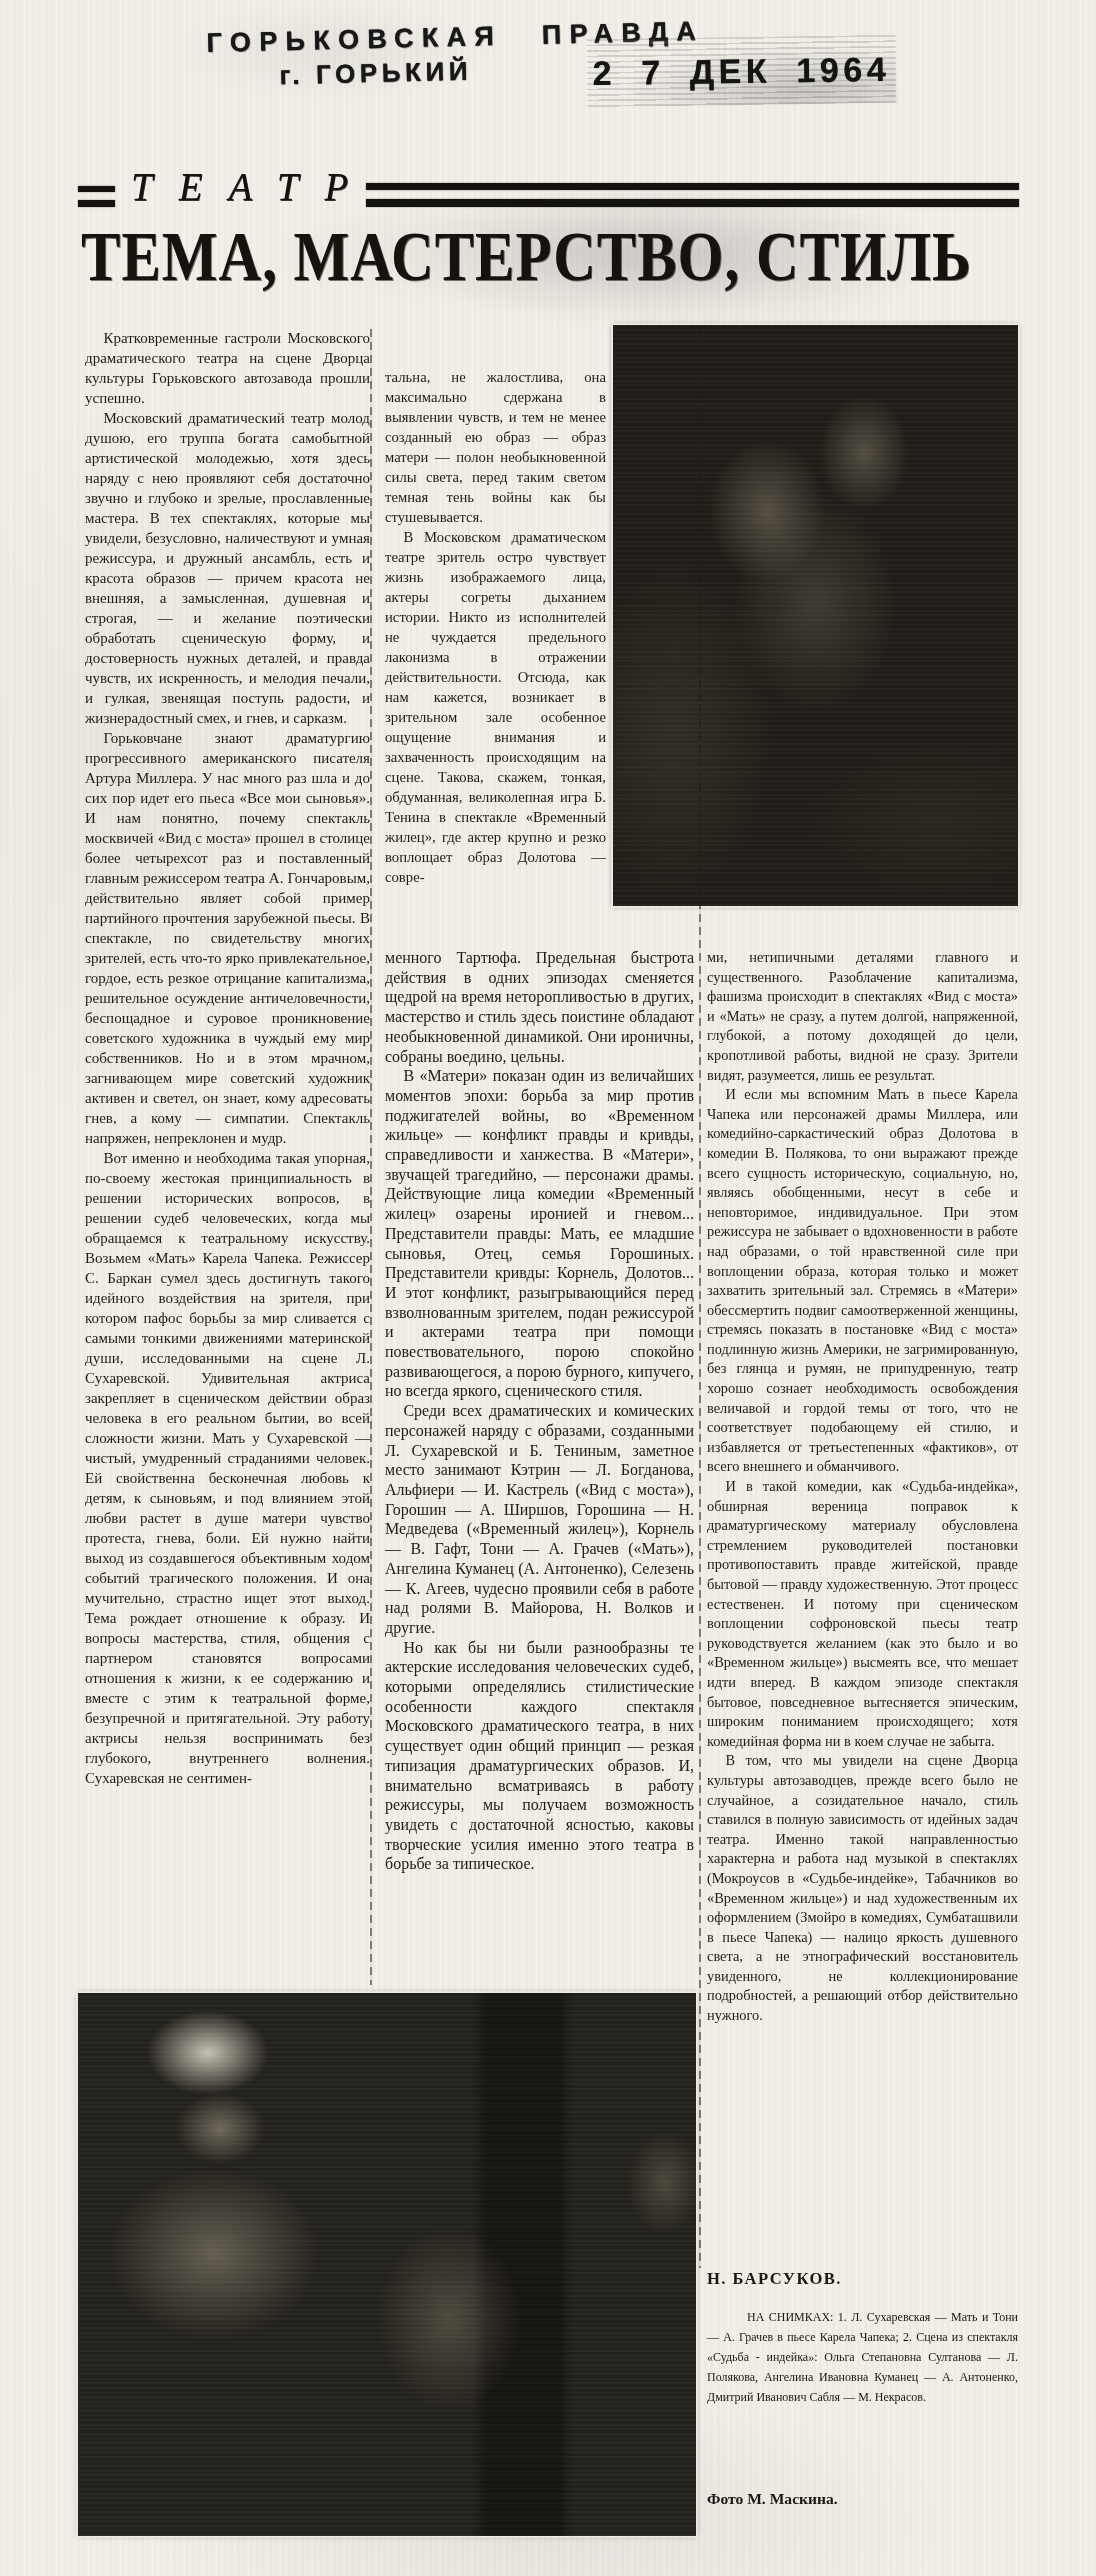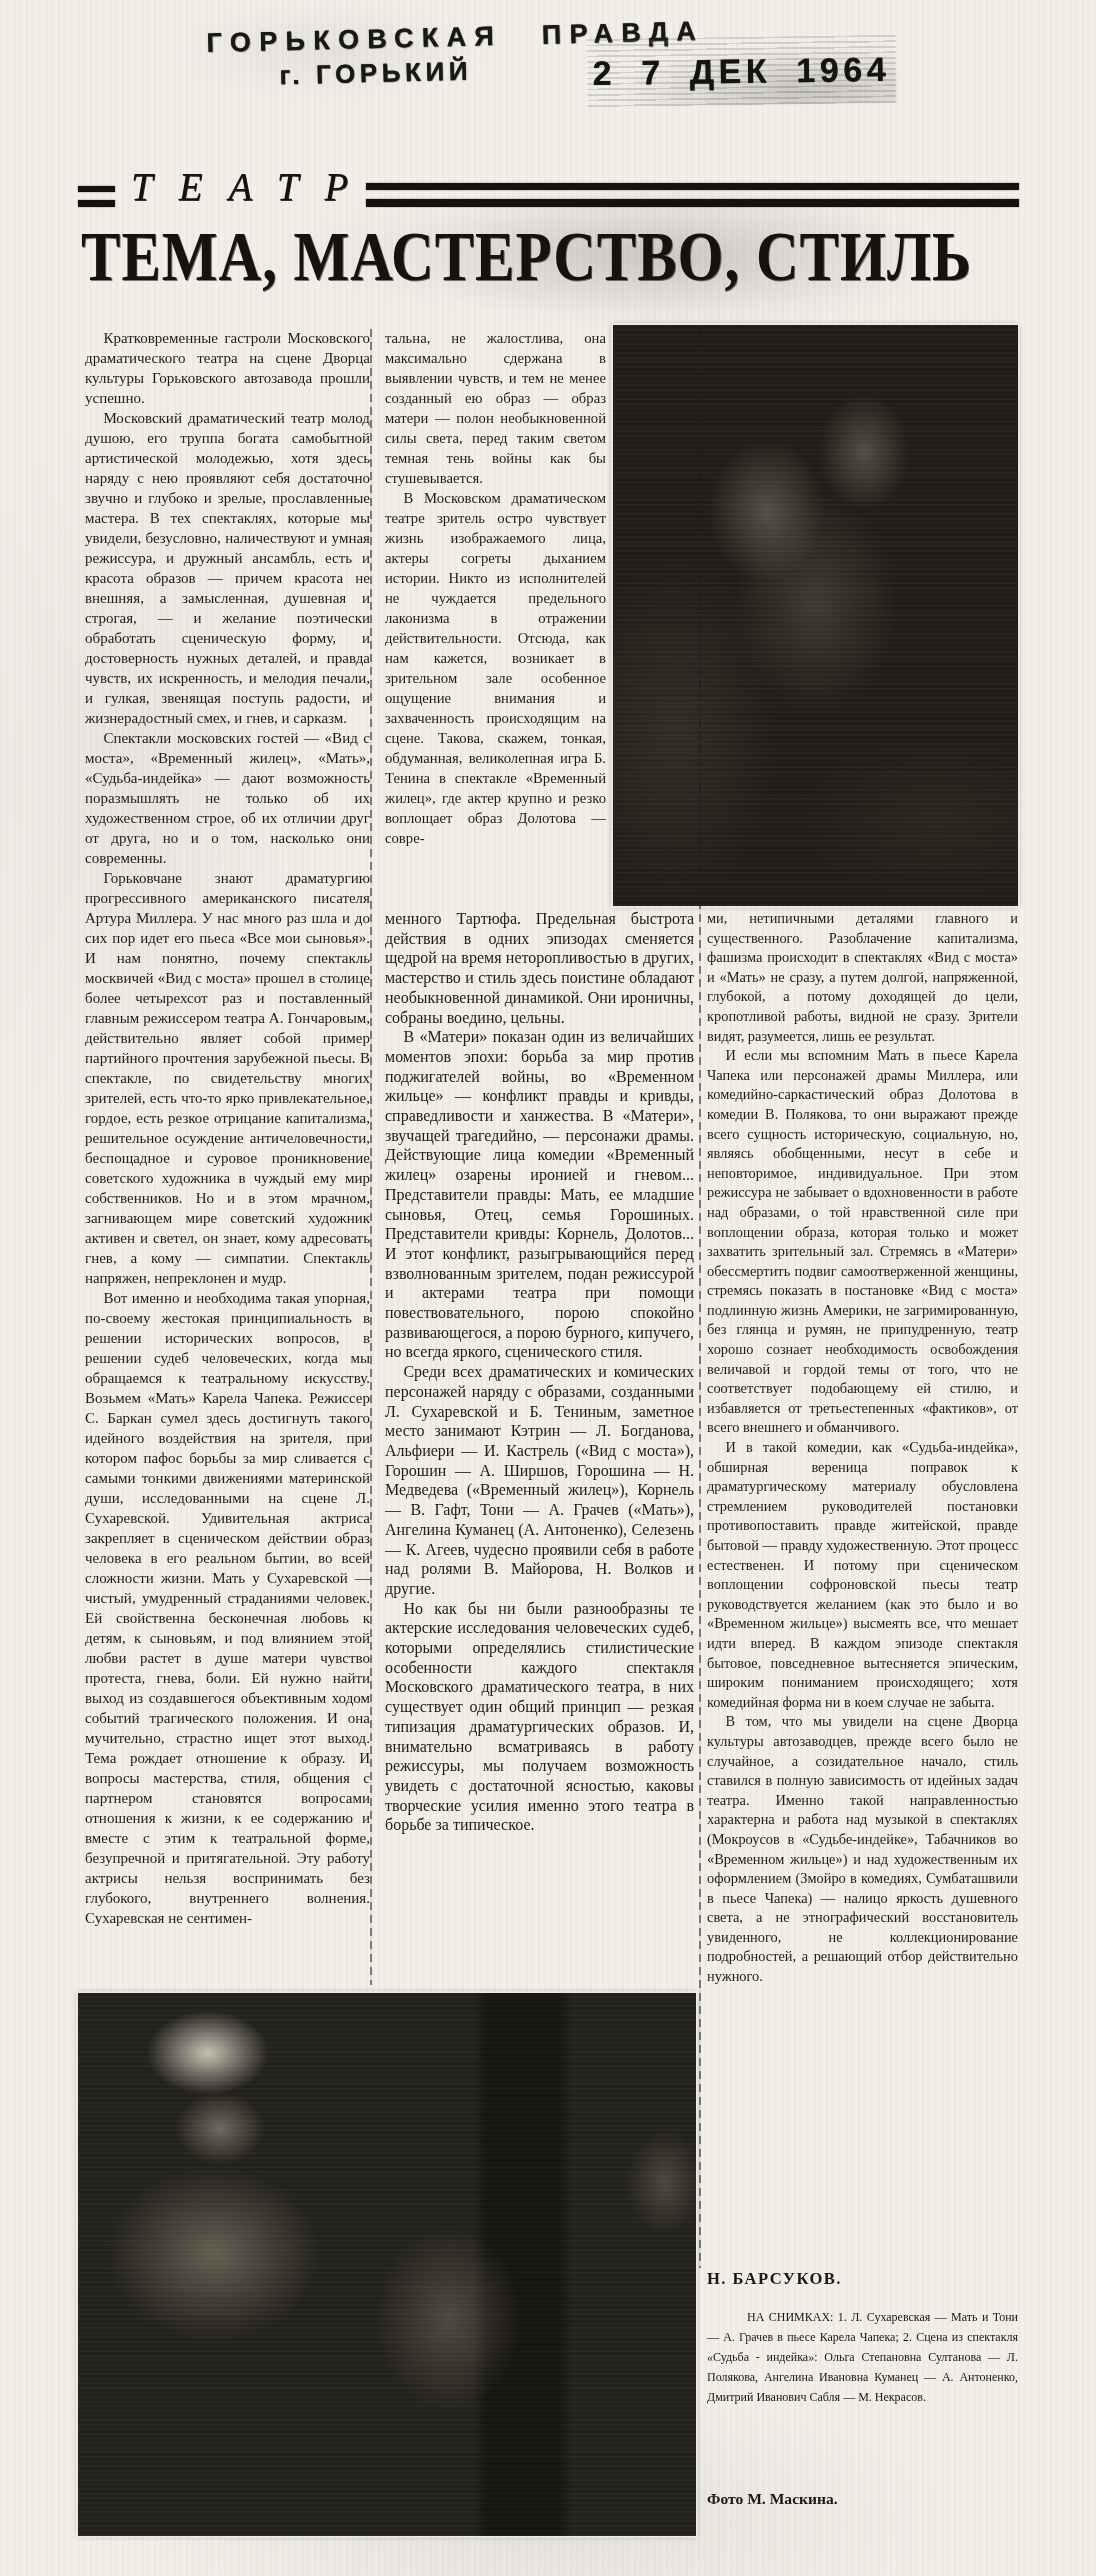--- a/index.html
+++ b/index.html
@@ -63,21 +63,21 @@
       linear-gradient(90deg, transparent 64%, rgba(0,0,0,0.35) 66%, rgba(0,0,0,0.35) 78%, transparent 80%),
       repeating-linear-gradient(0deg, rgba(255,255,255,0.03) 0 1.8px, transparent 1.8px 4.6px),
       #23211c;}
   
   .vrule{position:absolute;width:1.8px;
     background:repeating-linear-gradient(180deg, rgba(30,28,24,.55) 0 8.3px, rgba(30,28,24,.08) 8.3px 13px);}
   .vr1{left:370px;top:329px;height:1656px;}
   .vr2{left:699px;top:329px;height:1939px;}
   .coltext{position:absolute;overflow:hidden;text-align:justify;color:#201b14;}
   .coltext p{margin:0;text-indent:18.4px;}
-  .coltext p.cont{text-indent:0;}
+  .coltext p.cont{text-indent:0;margin-top:39px;}
   .col1{left:85px;top:328px;width:285px;height:1660px;font-size:15px;line-height:20px;}
   .col2top{left:385px;top:328px;width:221px;height:580px;font-size:14.7px;line-height:20px;}
   .col2bot{left:385px;top:909px;width:309px;height:1080px;font-size:16px;line-height:19.7px;}
   .col3{left:707px;top:909px;width:311px;height:1351px;font-size:14.4px;line-height:19.6px;}
   
   .byline{position:absolute;left:707px;top:2269px;width:304px;text-align:left;
     font-weight:bold;font-size:16.6px;letter-spacing:1.4px;color:#1b1712;}
   .caption{position:absolute;left:707px;top:2307px;width:311px;text-align:justify;
     font-weight:normal;font-size:12px;line-height:20px;text-indent:40px;color:#1b1712;}
   .credit{position:absolute;left:707px;top:2490px;width:304px;text-align:left;
@@ -104,21 +104,20 @@
   <h1 class="headline">ТЕМА, МАСТЕРСТВО, СТИЛЬ</h1>
 
   <div class="photo photo-top"></div>
 
   <div class="vrule vr1"></div>
   <div class="vrule vr2"></div>
 
   <div class="coltext col1">
       <p>Кратковременные гастроли Московского драматического театра на сцене Дворца культуры Горьковского автозавода прошли успешно.</p>
       <p>Московский драматический театр молод душою, его труппа богата самобытной артистической молодежью, хотя здесь наряду с нею проявляют себя достаточно звучно и глубоко и зрелые, прославленные мастера. В тех спектаклях, которые мы увидели, безусловно, наличествуют и умная режиссура, и дружный ансамбль, есть и красота образов — причем красота не внешняя, а замысленная, душевная и строгая, — и желание поэтически обработать сценическую форму, и достоверность нужных деталей, и правда чувств, их искренность, и мелодия печали, и гулкая, звенящая поступь радости, и жизнерадостный смех, и гнев, и сарказм.</p>
-      <p>Спектакли московских гостей — «Вид с моста», «Временный жилец», «Мать», «Судьба-индейка» — дают возможность поразмышлять не только об их художественном строе, об их отличии друг от друга, но и о том, насколько они современны.</p>
       <p>Горьковчане знают драматургию прогрессивного американского писателя Артура Миллера. У нас много раз шла и до сих пор идет его пьеса «Все мои сыновья». И нам понятно, почему спектакль москвичей «Вид с моста» прошел в столице более четырехсот раз и поставленный главным режиссером театра А. Гончаровым, действительно являет собой пример партийного прочтения зарубежной пьесы. В спектакле, по свидетельству многих зрителей, есть что-то ярко привлекательное, гордое, есть резкое отрицание капитализма, решительное осуждение античеловечности, беспощадное и суровое проникновение советского художника в чуждый ему мир собственников. Но и в этом мрачном, загнивающем мире советский художник активен и светел, он знает, кому адресовать гнев, а кому — симпатии. Спектакль напряжен, непреклонен и мудр.</p>
       <p>Вот именно и необходима такая упорная, по-своему жестокая принципиальность в решении исторических вопросов, в решении судеб человеческих, когда мы обращаемся к театральному искусству. Возьмем «Мать» Карела Чапека. Режиссер С. Баркан сумел здесь достигнуть такого идейного воздействия на зрителя, при котором пафос борьбы за мир сливается с самыми тонкими движениями материнской души, исследованными на сцене Л. Сухаревской. Удивительная актриса закрепляет в сценическом действии образ человека в его реальном бытии, во всей сложности жизни. Мать у Сухаревской — чистый, умудренный страданиями человек. Ей свойственна бесконечная любовь к детям, к сыновьям, и под влиянием этой любви растет в душе матери чувство протеста, гнева, боли. Ей нужно найти выход из создавшегося объективным ходом событий трагического положения. И она мучительно, страстно ищет этот выход. Тема рождает отношение к образу. И вопросы мастерства, стиля, общения с партнером становятся вопросами отношения к жизни, к ее содержанию и вместе с этим к театральной форме, безупречной и притягательной. Эту работу актрисы нельзя воспринимать без глубокого, внутреннего волнения. Сухаревская не сентимен-</p>
     </div>
   <div class="coltext col2top">
       <p class="cont">тальна, не жалостлива, она максимально сдержана в выявлении чувств, и тем не менее созданный ею образ — образ матери — полон необыкновенной силы света, перед таким светом темная тень войны как бы стушевывается.</p>
       <p>В Московском драматическом театре зритель остро чувствует жизнь изображаемого лица, актеры согреты дыханием истории. Никто из исполнителей не чуждается предельного лаконизма в отражении действительности. Отсюда, как нам кажется, возникает в зрительном зале особенное ощущение внимания и захваченность происходящим на сцене. Такова, скажем, тонкая, обдуманная, великолепная игра Б. Тенина в спектакле «Временный жилец», где актер крупно и резко воплощает образ Долотова — совре-</p>
     </div>
   <div class="coltext col2bot">
       <p class="cont">менного Тартюфа. Предельная быстрота действия в одних эпизодах сменяется щедрой на время неторопливостью в других, мастерство и стиль здесь поистине обладают необыкновенной динамикой. Они ироничны, собраны воедино, цельны.</p>
       <p>В «Матери» показан один из величайших моментов эпохи: борьба за мир против поджигателей войны, во «Временном жильце» — конфликт правды и кривды, справедливости и ханжества. В «Матери», звучащей трагедийно, — персонажи драмы. Действующие лица комедии «Временный жилец» озарены иронией и гневом... Представители правды: Мать, ее младшие сыновья, Отец, семья Горошиных. Представители кривды: Корнель, Долотов... И этот конфликт, разыгрывающийся перед взволнованным зрителем, подан режиссурой и актерами театра при помощи повествовательного, порою спокойно развивающегося, а порою бурного, кипучего, но всегда яркого, сценического стиля.</p>

